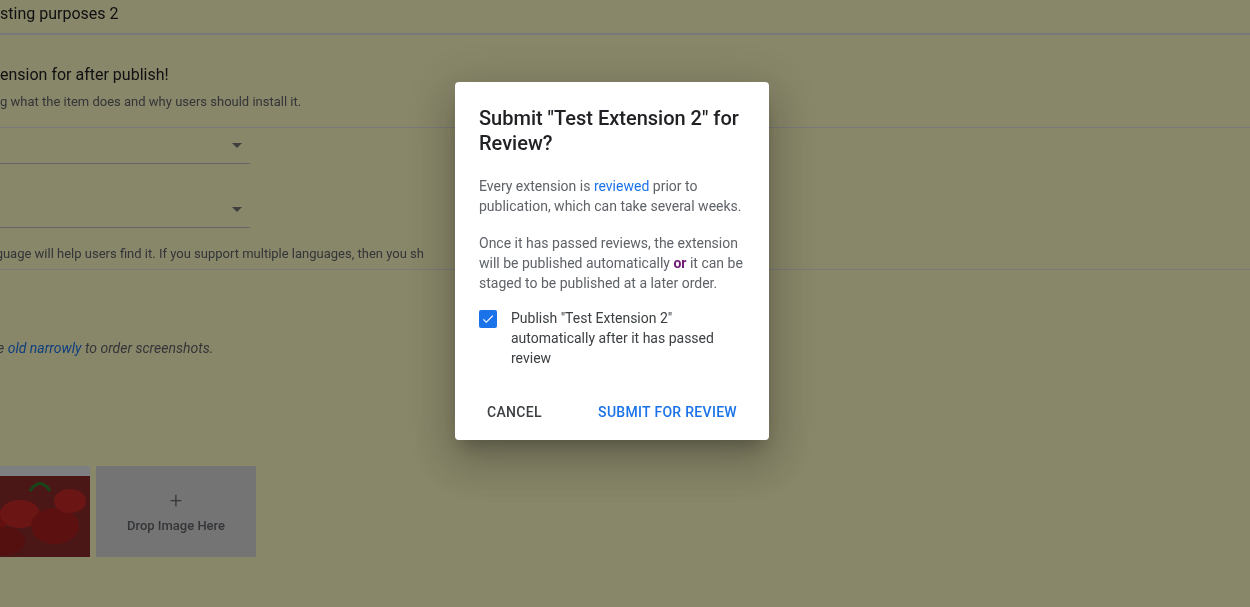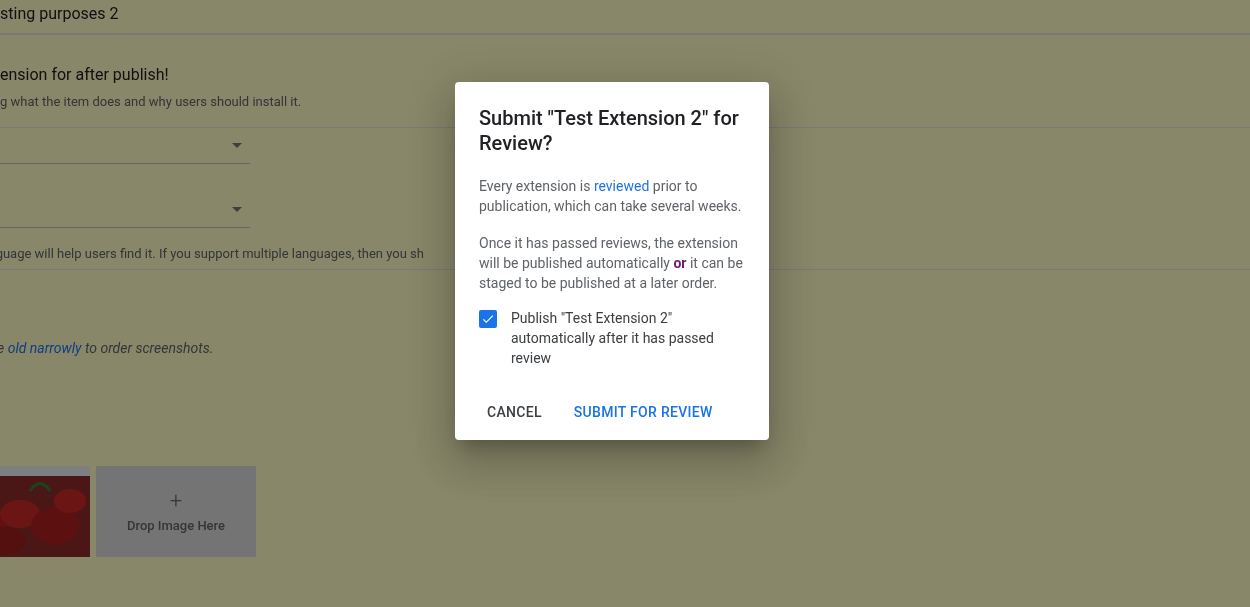--- a/index.html
+++ b/index.html
@@ -161,21 +161,21 @@
     margin-top: 1px;
   }
   .checkbox svg { width: 14px; height: 14px; }
   .check-label {
     color: #3c4043;
     font-size: 14px;
     line-height: 1.4;
   }
   .actions {
     display: flex;
-    justify-content: flex-start;
+    justify-content: space-between;
     gap: 8px;
   }
   .btn {
     background: none;
     border: none;
     font: inherit;
     font-size: 14px;
     font-weight: 500;
     letter-spacing: 0.3px;
     padding: 8px 8px;

